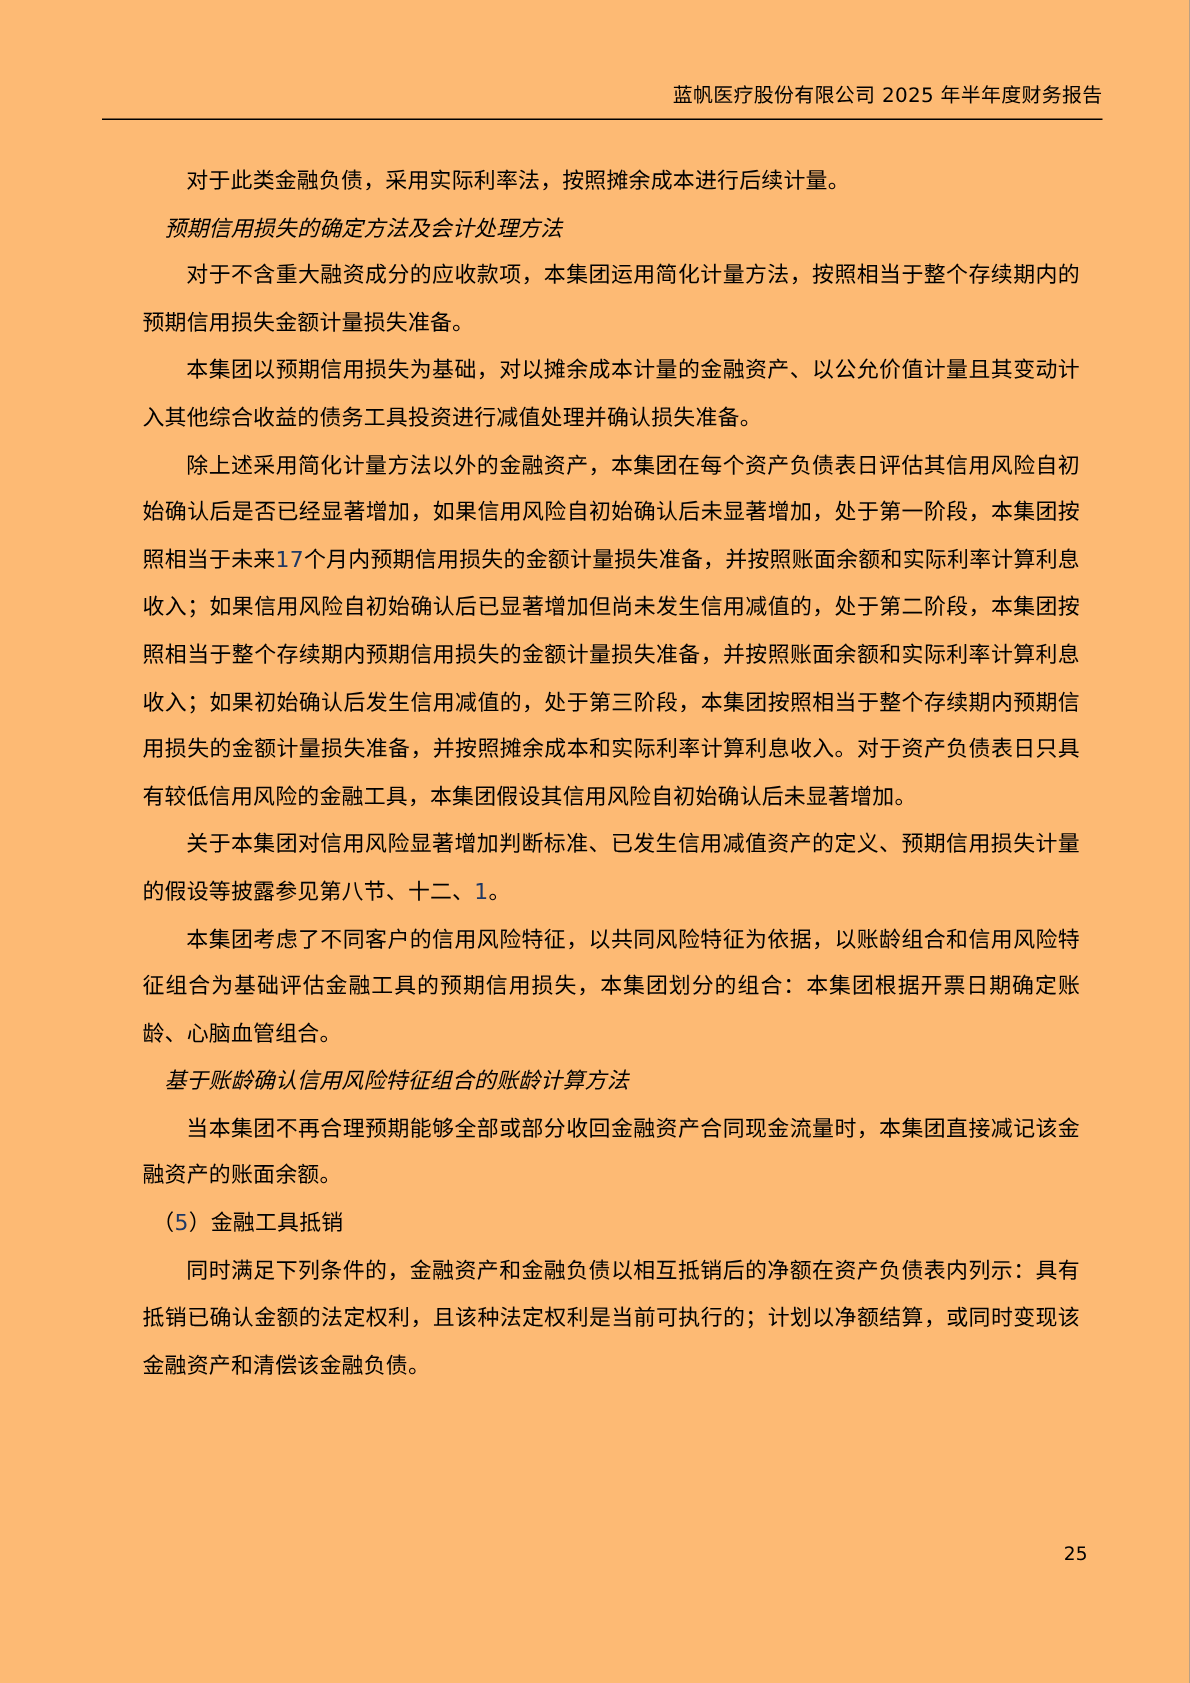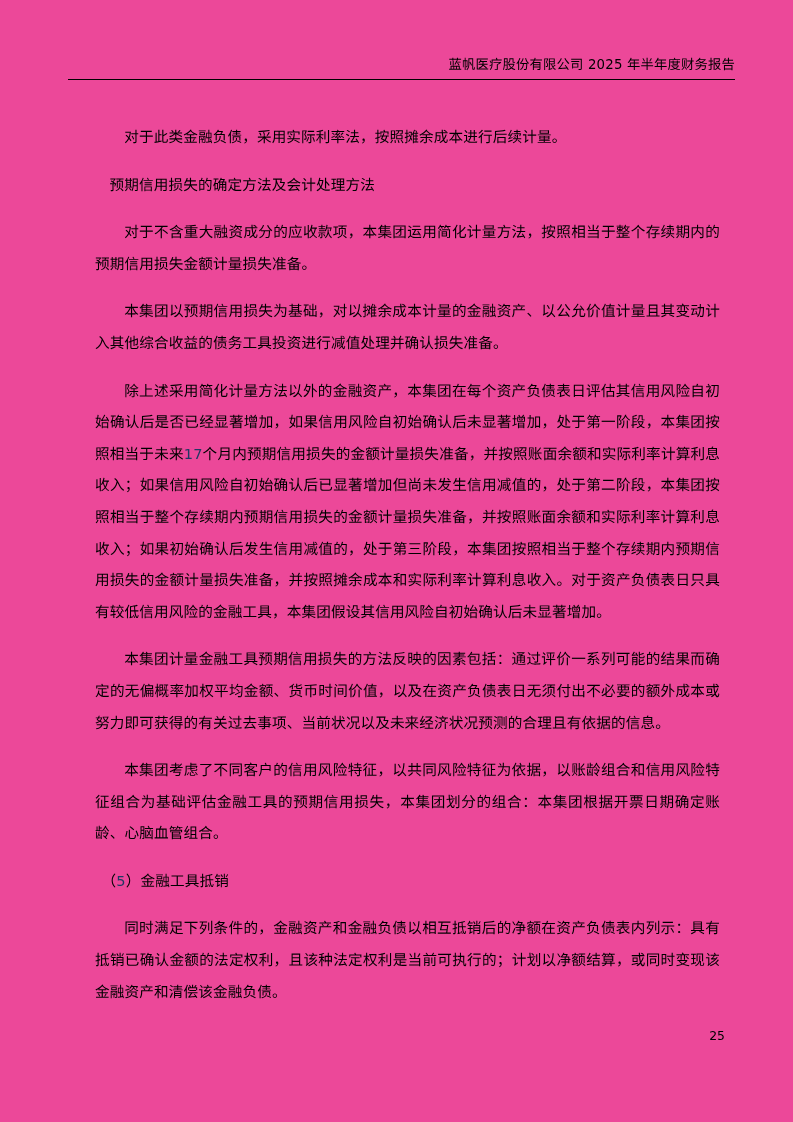--- a/index.html
+++ b/index.html
@@ -6,21 +6,21 @@
   html, body {
     margin: 0;
     padding: 0;
     background: #888c90;
   }
   .page {
     position: relative;
     width: 793px;
     height: 1122px;
     margin: 0 auto;
-    background: #ec4899;
+    background: #fdba74;
     box-sizing: border-box;
     overflow: hidden;
     font-family: "DejaVu Sans", "Liberation Sans", sans-serif;
     color: #000000;
   }
 
   
   .page-header {
     position: absolute;
     left: 68px;
@@ -47,37 +47,38 @@
   }
 
   
   .doc-body {
     position: absolute;
     left: 95px;
     top: 105px;
     width: 625px;
   }
   .para {
-    margin: 16px 0 0 0;
+    margin: 0 0 0 0;
     font-size: 14.6px;
     line-height: 31.6px;
     text-align: justify;
     text-justify: inter-ideograph;
     letter-spacing: 0.15px;
     color: #000000;
     word-break: break-all;
   }
   .para.indent {
     text-indent: 2em;
   }
   .para.indent-small {
     text-indent: 0.45em;
   }
   .para.indent-one {
     text-indent: 1em;
+    font-style: italic;
   }
   .num {
     color: #1f3864;
     font-family: "DejaVu Sans", "Liberation Sans", sans-serif;
   }
 
   
   .page-number {
     position: absolute;
     right: 68px;
@@ -97,21 +98,23 @@
     <span class="header-text">蓝帆医疗股份有限公司 2025 年半年度财务报告</span>
   </div>
   <div class="header-rule"></div>
 
   <div class="doc-body" id="doc-body">
       <p class="para indent">对于此类金融负债，采用实际利率法，按照摊余成本进行后续计量。</p>
       <p class="para indent-one">预期信用损失的确定方法及会计处理方法</p>
       <p class="para indent">对于不含重大融资成分的应收款项，本集团运用简化计量方法，按照相当于整个存续期内的预期信用损失金额计量损失准备。</p>
       <p class="para indent">本集团以预期信用损失为基础，对以摊余成本计量的金融资产、以公允价值计量且其变动计入其他综合收益的债务工具投资进行减值处理并确认损失准备。</p>
       <p class="para indent">除上述采用简化计量方法以外的金融资产，本集团在每个资产负债表日评估其信用风险自初始确认后是否已经显著增加，如果信用风险自初始确认后未显著增加，处于第一阶段，本集团按照相当于未来<span class="num">17</span>个月内预期信用损失的金额计量损失准备，并按照账面余额和实际利率计算利息收入；如果信用风险自初始确认后已显著增加但尚未发生信用减值的，处于第二阶段，本集团按照相当于整个存续期内预期信用损失的金额计量损失准备，并按照账面余额和实际利率计算利息收入；如果初始确认后发生信用减值的，处于第三阶段，本集团按照相当于整个存续期内预期信用损失的金额计量损失准备，并按照摊余成本和实际利率计算利息收入。对于资产负债表日只具有较低信用风险的金融工具，本集团假设其信用风险自初始确认后未显著增加。</p>
-      <p class="para indent">本集团计量金融工具预期信用损失的方法反映的因素包括：通过评价一系列可能的结果而确定的无偏概率加权平均金额、货币时间价值，以及在资产负债表日无须付出不必要的额外成本或努力即可获得的有关过去事项、当前状况以及未来经济状况预测的合理且有依据的信息。</p>
+      <p class="para indent">关于本集团对信用风险显著增加判断标准、已发生信用减值资产的定义、预期信用损失计量的假设等披露参见第八节、十二、<span class="num">1</span>。</p>
       <p class="para indent">本集团考虑了不同客户的信用风险特征，以共同风险特征为依据，以账龄组合和信用风险特征组合为基础评估金融工具的预期信用损失，本集团划分的组合：本集团根据开票日期确定账龄、心脑血管组合。</p>
+      <p class="para indent-one">基于账龄确认信用风险特征组合的账龄计算方法</p>
+      <p class="para indent">当本集团不再合理预期能够全部或部分收回金融资产合同现金流量时，本集团直接减记该金融资产的账面余额。</p>
       <p class="para indent-small">（<span class="num">5</span>）金融工具抵销</p>
       <p class="para indent">同时满足下列条件的，金融资产和金融负债以相互抵销后的净额在资产负债表内列示：具有抵销已确认金额的法定权利，且该种法定权利是当前可执行的；计划以净额结算，或同时变现该金融资产和清偿该金融负债。</p>
     </div>
 
   <div class="page-number">25</div>
 
 </div>
 
 </body></html>

